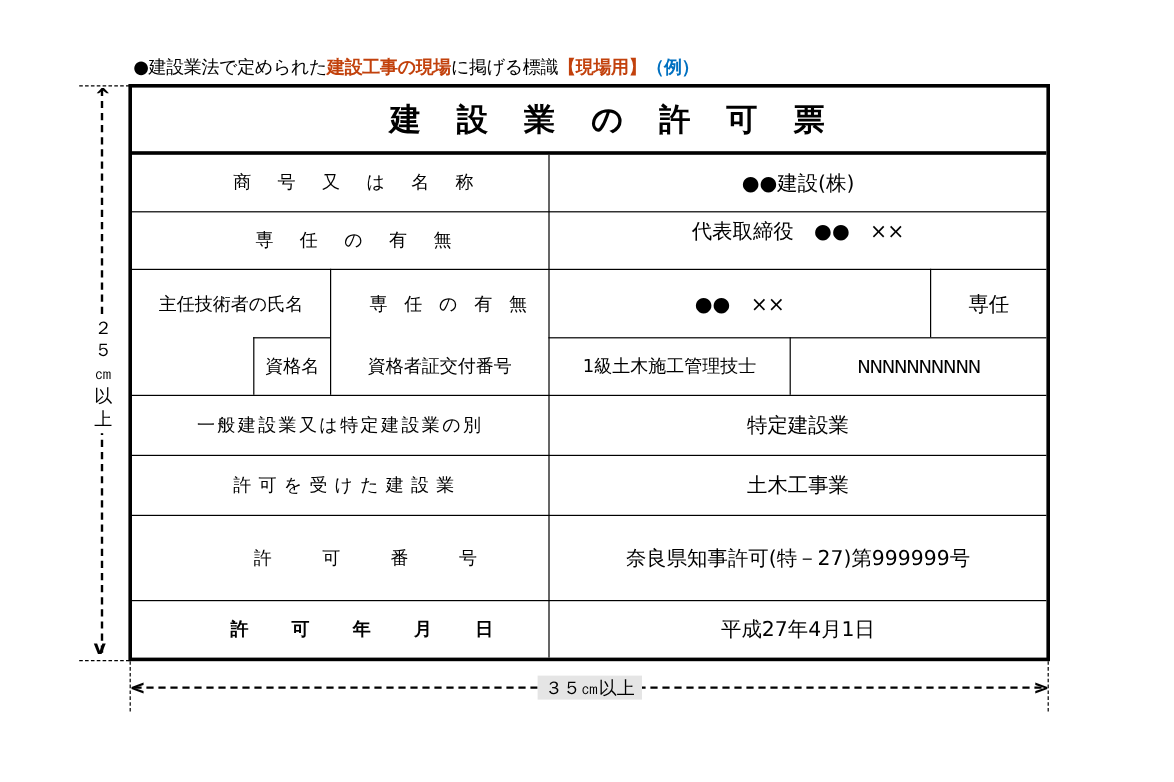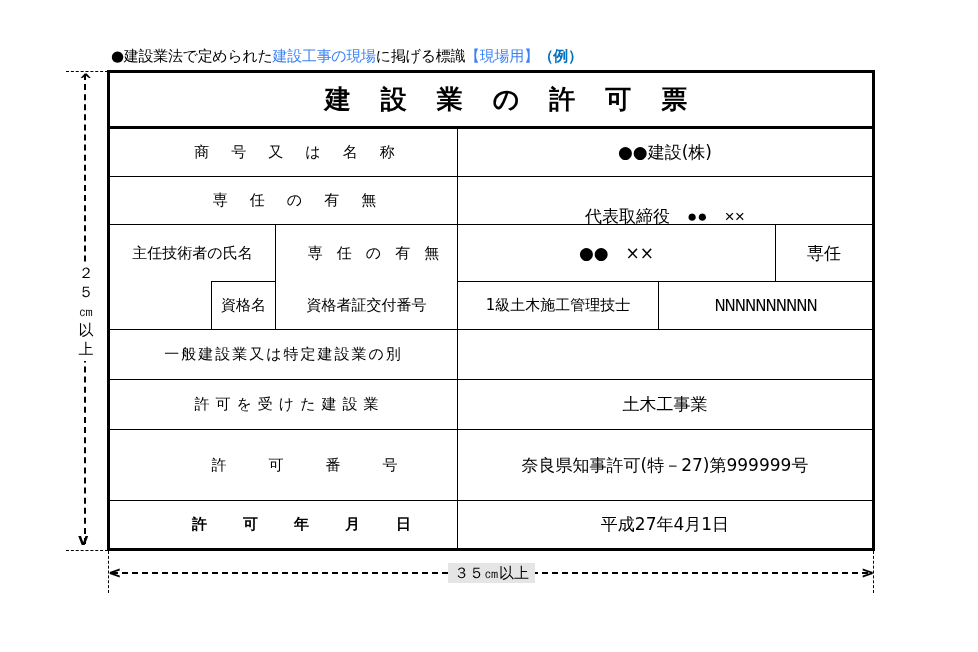--- a/index.html
+++ b/index.html
@@ -1,19 +1,19 @@
 <!DOCTYPE html>
 <html><head>
 <meta charset="utf-8">
 <style>
   html, body { margin:0; padding:0; background:#ffffff; }
   body { width:978px; height:652px; position:relative; overflow:hidden;
          font-family:"DejaVu Sans", "Liberation Sans", sans-serif; color:#000; }
   .caption { position:absolute; left:111px; top:46px; font-size:15px; line-height:20px; white-space:nowrap; letter-spacing:-0.3px; }
-  .caption .red { color:#3b82f6; font-weight:normal; }
+  .caption .red { color:#c2410c; font-weight:bold; }
   .caption .blue { color:#0070c0; font-weight:bold; }
   .box { position:absolute; left:107px; top:70px; width:768px; height:481px;
          border:3px solid #000; box-sizing:border-box; }
   .hline { position:absolute; background:#000; height:1px; }
   .vline { position:absolute; background:#000; width:1px; }
   .cell { position:absolute; display:flex; align-items:center; justify-content:center;
           font-size:15px; white-space:nowrap; }
   .title { font-size:26px; font-weight:bold; letter-spacing:30px; padding-left:30px; }
   .sp-wide { letter-spacing:22px; padding-left:22px; }
   .sp-mid { letter-spacing:14px; padding-left:14px; }
@@ -75,33 +75,34 @@
   <div class="vline" style="left:101px; top:208px; height:48px;"></div>
   <div class="vline" style="left:665px; top:151px; height:57px;"></div>
   <div class="vline" style="left:548px; top:208px; height:48px;"></div>
 
   <div class="cell title" style="left:0; top:0; width:762px; height:53px;">建設業の許可票</div>
 
   <div class="cell sp-wide" style="left:0; top:56px; width:347px; height:47px;">商号又は名称</div>
   <div class="cell val" style="left:348px; top:56px; width:414px; height:47px;">●●建設(株)</div>
 
   <div class="cell sp-wide" style="left:0; top:104px; width:347px; height:47px;">専任の有無</div>
-  <div class="cell val" style="left:348px; top:120px; width:414px; height:47px;font-family:Liberation Mono, monospace;">代表取締役　●●　××</div>
+  <div class="cell val" style="left:348px; top:96px; width:414px; height:47px;">代表取締役　●●　××</div>
 
   <div class="cell" style="left:0; top:152px; width:165px; height:56px;">主任技術者の氏名</div>
   <div class="cell sp-mid" style="left:166px; top:152px; width:181px; height:56px;">専任の有無</div>
   <div class="cell val" style="left:348px; top:152px; width:317px; height:56px;">●●　××</div>
   <div class="cell val" style="left:666px; top:152px; width:96px; height:56px;">専任</div>
 
   <div class="cell" style="left:102px; top:209px; width:63px; height:47px;">資格名</div>
   <div class="cell" style="left:166px; top:209px; width:181px; height:47px;">資格者証交付番号</div>
   <div class="cell" style="left:348px; top:209px; width:200px; height:47px;">1級土木施工管理技士</div>
   <div class="cell" style="left:549px; top:209px; width:213px; height:47px; letter-spacing:-1px;">NNNNNNNNNN</div>
 
   <div class="cell" style="left:0; top:257px; width:347px; height:49px; letter-spacing:2px;">一般建設業又は特定建設業の別</div>
+  <div class="cell val" style="left:348px; top:257px; width:414px; height:49px;">特定建設業</div>
 
   <div class="cell sp-small" style="left:0; top:307px; width:347px; height:49px;">許可を受けた建設業</div>
   <div class="cell val" style="left:348px; top:307px; width:414px; height:49px;">土木工事業</div>
 
   <div class="cell sp-xwide" style="left:0; top:357px; width:347px; height:70px;">許可番号</div>
   <div class="cell val" style="left:348px; top:357px; width:414px; height:70px;">奈良県知事許可(特－27)第999999号</div>
 
   <div class="cell sp-wide" style="left:0; top:428px; width:347px; height:47px; letter-spacing:36px; padding-left:36px;font-weight:bold;">許可年月日</div>
   <div class="cell val" style="left:348px; top:428px; width:414px; height:47px;">平成27年4月1日</div>
 </div>

